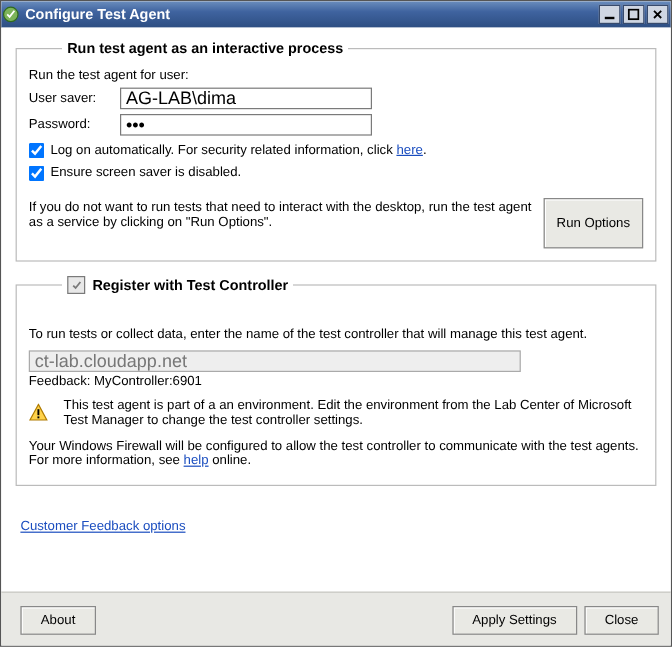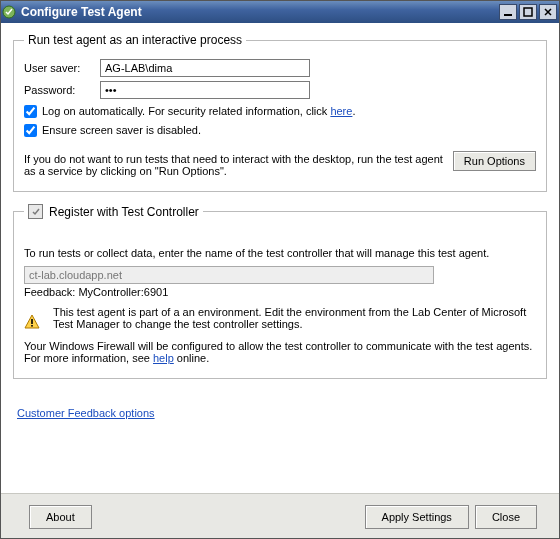--- a/index.html
+++ b/index.html
@@ -42,49 +42,50 @@
     background: #fff;
     height: 470px;
     box-sizing: border-box;
   }
   fieldset.group {
     border: 1px solid #bbb;
     padding: 8px 10px 10px 10px;
     margin-bottom: 12px;
   }
   fieldset.group legend {
-    font-weight: normal;
+    font-weight: bold;
     font-size: 12px;
     padding: 0 4px;
     display: flex;
     align-items: center;
     gap: 4px;
+    margin-left: 28px;
   }
   .row { display: flex; align-items: center; margin: 4px 0; }
   .lbl { width: 76px; }
   .txtin {
-    font-family: inherit; font-size: 11px;
+    font-family: inherit; font-size: 15px;
     width: 210px; height: 18px;
     border: 1px solid #7a7a7a;
     padding: 0 4px;
     box-sizing: border-box;
   }
   .txtin.disabled {
     background: #eee; color: #777; border-color: #aaa;
   }
   .chkrow { display: flex; align-items: flex-start; margin: 6px 0; }
   .chkrow input { margin: 0 5px 0 0; }
   a.link { color: #1a4dbf; text-decoration: underline; cursor: pointer; }
   .desc { margin: 10px 0 4px 0; }
   .flex-between { display: flex; align-items: flex-start; justify-content: space-between; gap: 7px; }
   .btn {
     font-family: inherit; font-size: 11px;
     background: #e9e9e4;
     border: 1px solid #888;
-    padding: 3px 10px;
+    padding: 14px 10px;
     cursor: pointer;
     box-shadow: inset 1px 1px 0 #fff;
   }
   .cbx-tri {
     width: 13px; height: 13px;
     border: 1px solid #7a7a7a;
     background: #e8e8e8;
     display: inline-flex; align-items: center; justify-content: center;
     color: #888;
     margin-right: 2px;
@@ -93,21 +94,21 @@
     width: 16px; height: 16px; flex: none;
     margin-right: 6px;
     display: inline-block;
   }
   .footer {
     height: 46px;
     background: #e8e8e4;
     border-top: 1px solid #c8c8c2;
     display: flex;
     align-items: center;
-    padding: 0 22px;
+    padding: 0 10px;
   }
   .footer .spacer { flex: 1; }
   .footer .btn { padding: 5px 16px; margin-left: 6px; }
   .feedback { margin: 28px 0 0 6px; }
 </style>
 </head>
 <body>
 
 <div class="titlebar">
   <span class="icon">
@@ -134,20 +135,21 @@
           <path d="M2 2 L8 8 M8 2 L2 8" stroke="#000" stroke-width="1.5"></path>
         </svg>
     </div>
   </div>
 </div>
 
 <div class="content">
 
   <fieldset class="group">
     <legend>Run test agent as an interactive process</legend>
+    <div class="desc" style="margin-top:2px;">Run the test agent for user:</div>
 
     <div class="row">
       <span class="lbl">User saver:</span>
       <input class="txtin" type="text" value="AG-LAB\dima" style="">
     </div>
     <div class="row">
       <span class="lbl">Password:</span>
       <input class="txtin" type="text" value="•••" style="">
     </div>
 
@@ -175,21 +177,21 @@
             <path d="M2 5 l2 2 l4 -5" stroke="#7a7a7a" stroke-width="1.5" fill="none"></path>
           </svg>
       </span>
       <span>Register with Test Controller</span>
     </legend>
 
     <div class="desc" style="margin-top:20px;">To run tests or collect data, enter the name of the test controller that will manage this test agent.</div>
     <input class="txtin disabled" style="width: 410px; margin-top: 3px;" type="text" disabled="" value="ct-lab.cloudapp.net">
     <div style="margin-top:2px;">Feedback: MyController:6901</div>
 
-    <div class="flex-between" style="margin-top:8px; align-items:flex-end;">
+    <div class="flex-between" style="margin-top:8px; align-items:center;">
       <span class="warn-ico">
         <svg width="16" height="16" viewBox="0 0 16 16">
           <path d="M8 1 L15 14 L1 14 Z" fill="#ffd24a" stroke="#b07b00" stroke-width="1"></path>
           <rect x="7.2" y="5" width="1.6" height="5" fill="#000"></rect>
           <rect x="7.2" y="11" width="1.6" height="1.6" fill="#000"></rect>
         </svg>
       </span>
       <div style="flex:1;">This test agent is part of a an environment. Edit the environment from the Lab Center of Microsoft Test Manager to change the test controller settings.</div>
     </div>
 

